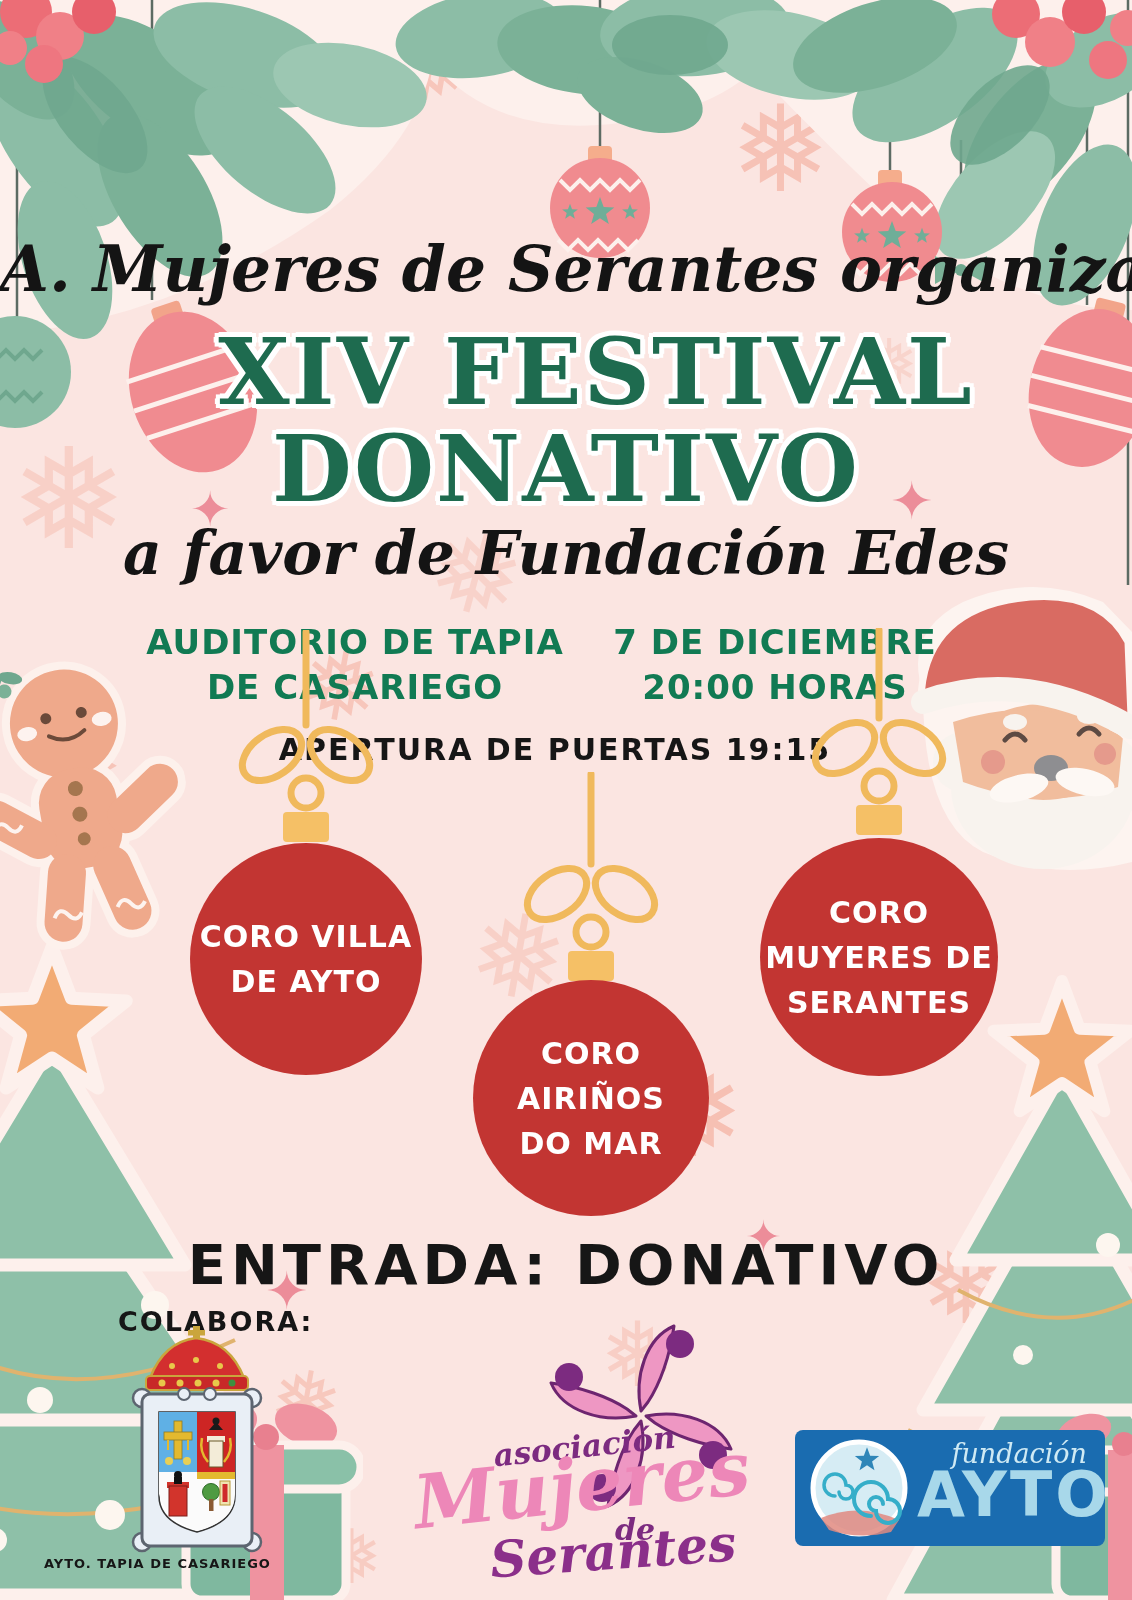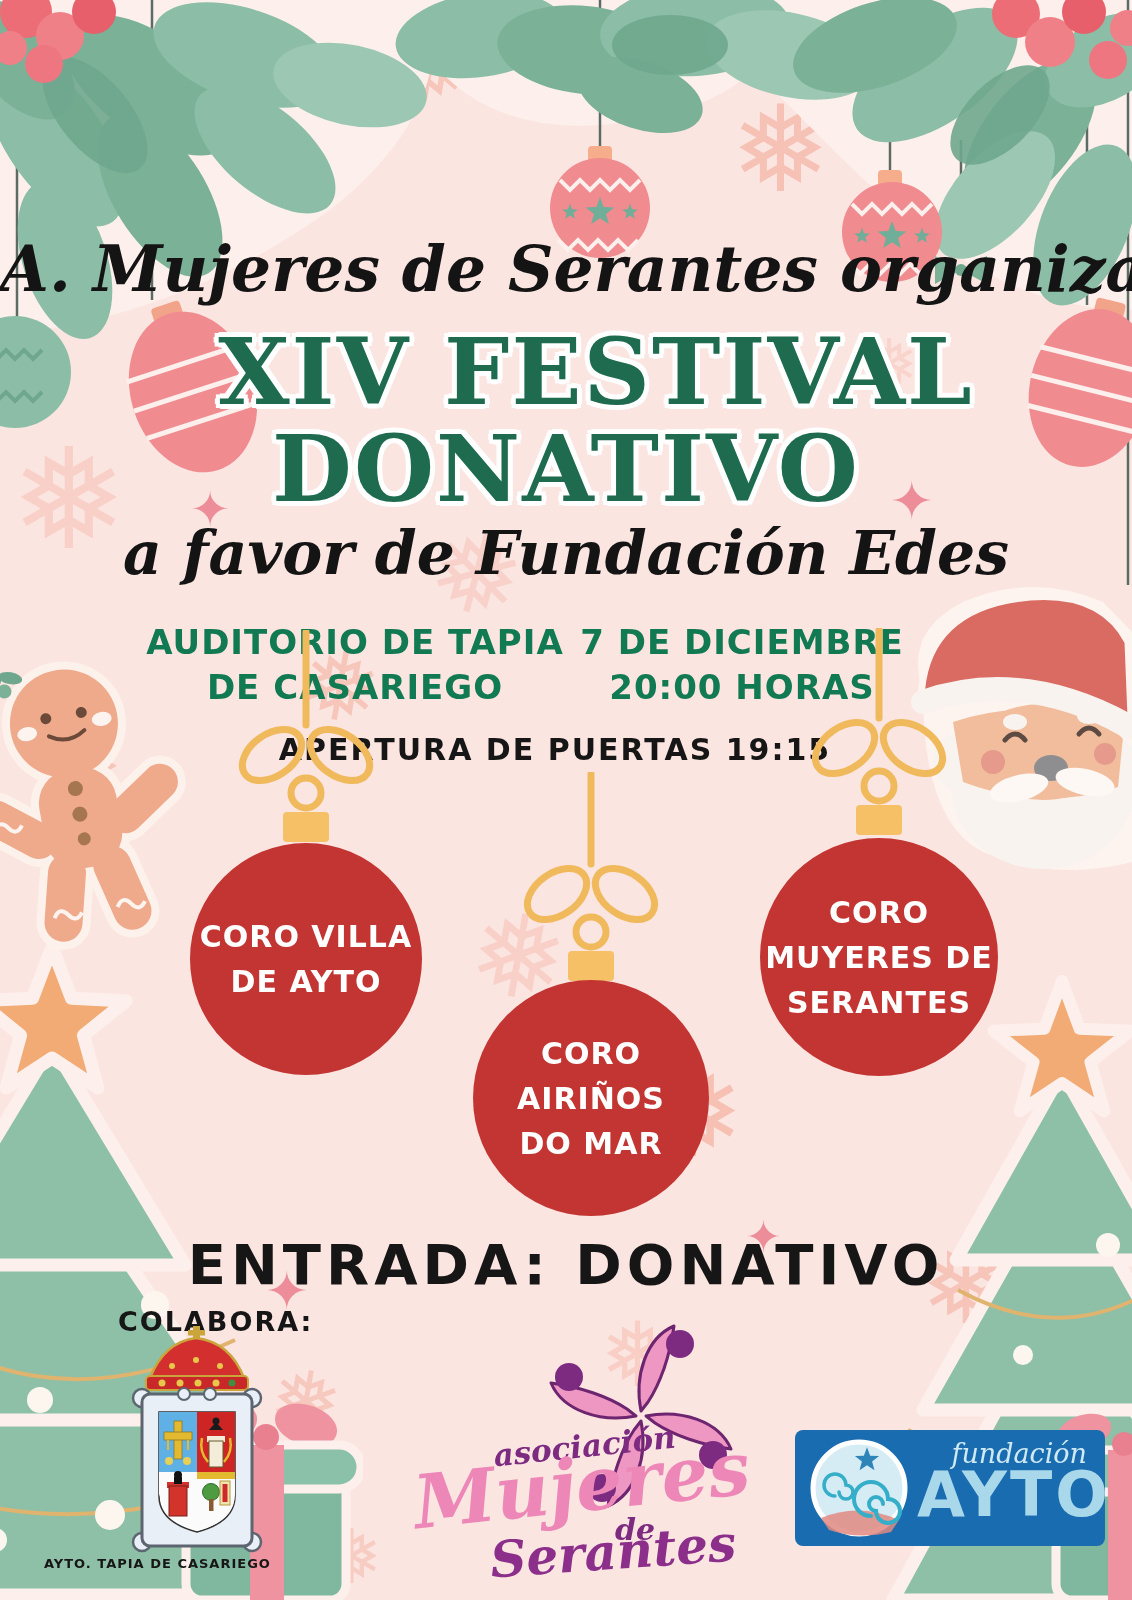--- a/index.html
+++ b/index.html
@@ -271,21 +271,21 @@
 
   <div class="script-line" style="top:232px;font-size:63px;">A. Mujeres de Serantes organiza</div>
   <div class="title-line" style="top:318px;font-size:92px;padding-left:30px;">XIV FESTIVAL</div>
   <div class="title-line" style="top:415px;font-size:92px;">DONATIVO</div>
   <div class="script-line" style="top:518px;font-size:60px;">a favor de Fundación Edes</div>
 
   <div class="green-info comic" style="left:120px;top:620px;width:470px;">
     <span style="display:block;">AUDITORIO DE TAPIA</span>
     <span style="display:block;">DE CASARIEGO</span>
   </div>
-  <div class="green-info comic" style="left:567px;top:620px;width:350px;">
+  <div class="green-info comic" style="left:600px;top:620px;width:350px;">
     <span style="display:block;">7 DE DICIEMBRE</span>
     <span style="display:block;">20:00 HORAS</span>
   </div>
   <div class="black-info comic" style="left:0;top:732px;width:1110px;font-size:30px;letter-spacing:2px;">APERTURA DE PUERTAS 19:15</div>
 
   <div class="ball-group" style="left:190px;top:630px;width:240px;height:450px;">
     <svg class="abs" style="left:36px;top:0;" width="160" height="215" viewBox="0 0 160 215">
       <g stroke="#f0b95c" stroke-width="7" fill="none" stroke-linecap="round">
         <line x1="80" y1="2" x2="80" y2="95"></line>
         <ellipse cx="46" cy="125" rx="33" ry="21" transform="rotate(-35 46 125)"></ellipse>

